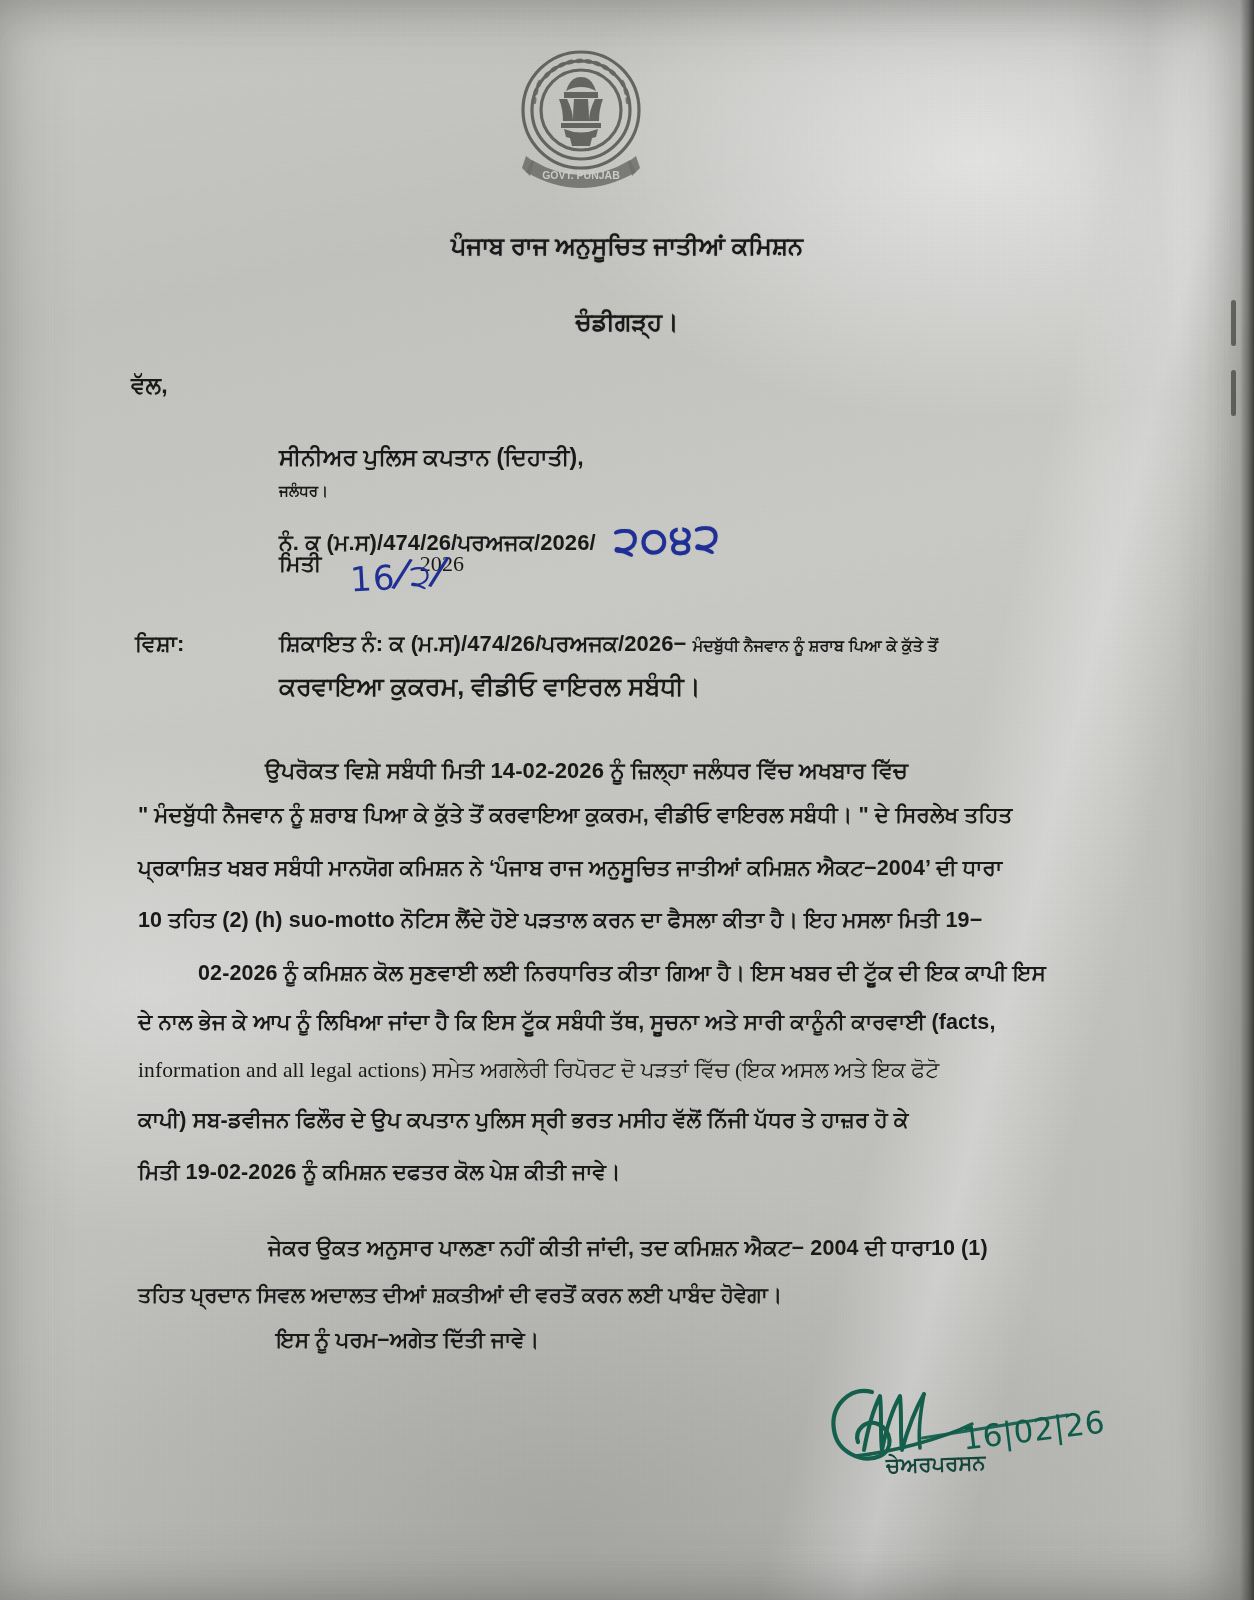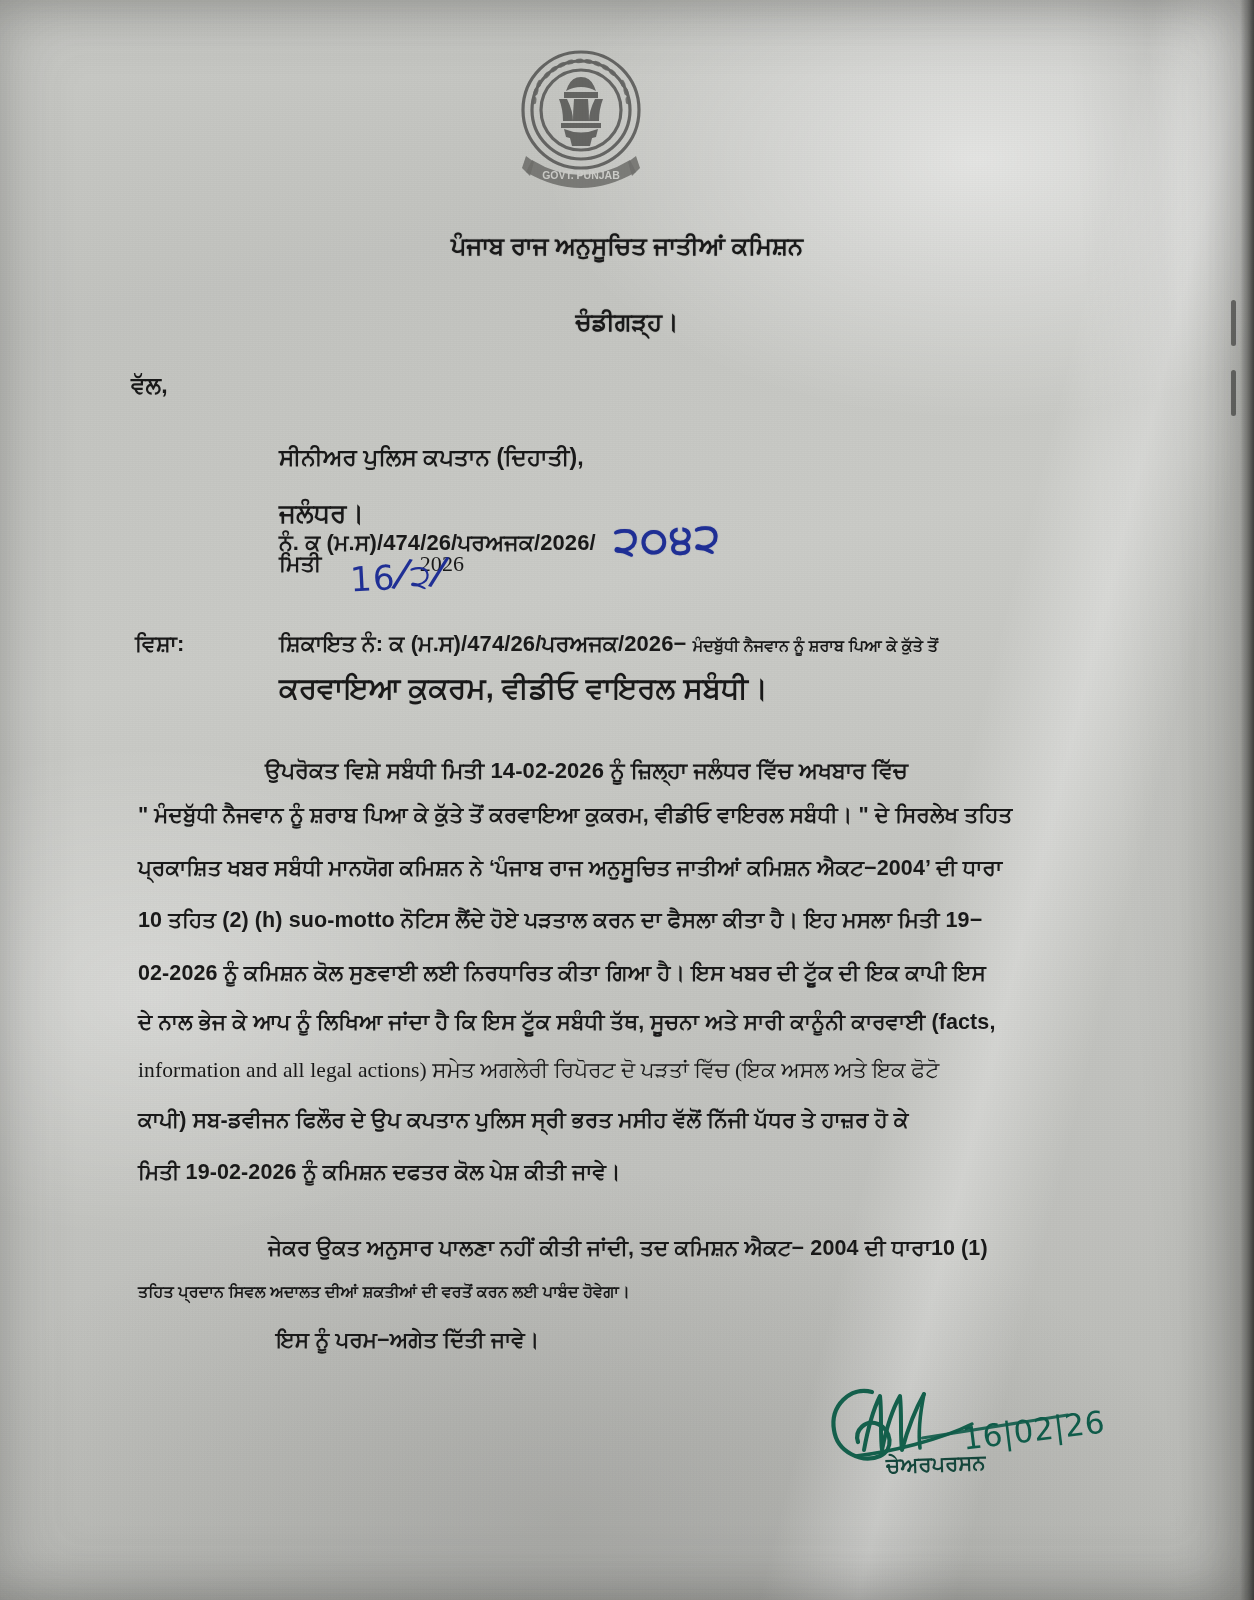--- a/index.html
+++ b/index.html
@@ -91,21 +91,21 @@
   .hdr1 { top: 227px; }
   .hdr2 { top: 264px; }
   .hdr3 { top: 303px; }
 
   .vall {
     position: absolute; left: 131px; top: 372px;
     font-size: 23px;
   }
 
   .addr1 { position: absolute; left: 279px; top: 444px; font-size: 23px; }
-  .addr2 { position: absolute; left: 279px; top: 498px; font-size: 26px; }
+  .addr2 { position: absolute; left: 279px; top: 482px; font-size: 15px; }
 
   .refline {
     position: absolute; left: 279px; top: 530px;
     font-size: 22px;
     white-space: nowrap;
   }
   .dateline {
     position: absolute; left: 279px; top: 551px;
     font-size: 22px;
     white-space: nowrap;
@@ -148,21 +148,21 @@
     position: absolute; left: 135px; top: 631px; font-size: 22px;
   }
   .subject-l1 {
     position: absolute; left: 279px; top: 631px;
     font-size: 22px; white-space: nowrap;
   }
   .subject-l1 .plain { font-weight: 600; }
   .subject-l1 .bold  { font-weight: 900; font-size: 16px; }
   .subject-l2 {
     position: absolute; left: 279px; top: 672px;
-    font-size: 29px; font-weight: 900;
+    font-size: 25px; font-weight: 900;
   }
 
   
   .bodyline {
     position: absolute;
     left: 138px;
     width: 968px;
     font-size: 22px;
     line-height: 1;
     display: flex;
@@ -285,38 +285,38 @@
   </div>
   <div class="bodyline gur left" style="top:805px; font-size:21.5px;">
     <span class="w">" ਮੰਦਬੁੱਧੀ ਨੈਜਵਾਨ ਨੂੰ ਸ਼ਰਾਬ ਪਿਆ ਕੇ ਕੁੱਤੇ ਤੋਂ ਕਰਵਾਇਆ ਕੁਕਰਮ, ਵੀਡੀਓ ਵਾਇਰਲ ਸਬੰਧੀ। "   ਦੇ ਸਿਰਲੇਖ ਤਹਿਤ</span>
   </div>
   <div class="bodyline gur left" style="top:858px; font-size:21.5px;">
     <span class="w">ਪ੍ਰਕਾਸ਼ਿਤ  ਖਬਰ ਸਬੰਧੀ ਮਾਨਯੋਗ ਕਮਿਸ਼ਨ ਨੇ ‘ਪੰਜਾਬ ਰਾਜ ਅਨੁਸੂਚਿਤ ਜਾਤੀਆਂ ਕਮਿਸ਼ਨ ਐਕਟ−2004’  ਦੀ ਧਾਰਾ</span>
   </div>
   <div class="bodyline gur left" style="top:910px; font-size:21.5px;">
     <span class="w">10 ਤਹਿਤ (2) (h) suo-motto ਨੋਟਿਸ ਲੈਂਦੇ ਹੋਏ ਪੜਤਾਲ ਕਰਨ ਦਾ ਫੈਸਲਾ ਕੀਤਾ ਹੈ।  ਇਹ ਮਸਲਾ ਮਿਤੀ 19−</span>
   </div>
-  <div class="bodyline gur left" style="top:963px; font-size:21.5px;">
+  <div class="bodyline gur left" style="top:963px; font-size:21.5px;justify-content:center;">
     <span class="w">02-2026 ਨੂੰ ਕਮਿਸ਼ਨ ਕੋਲ ਸੁਣਵਾਈ ਲਈ ਨਿਰਧਾਰਿਤ ਕੀਤਾ ਗਿਆ  ਹੈ। ਇਸ ਖਬਰ ਦੀ ਟੂੱਕ ਦੀ ਇਕ ਕਾਪੀ ਇਸ</span>
   </div>
   <div class="bodyline gur left" style="top:1012px; font-size:21.5px;">
     <span class="w">ਦੇ ਨਾਲ ਭੇਜ ਕੇ ਆਪ ਨੂੰ ਲਿਖਿਆ ਜਾਂਦਾ ਹੈ ਕਿ ਇਸ ਟੂੱਕ ਸਬੰਧੀ ਤੱਥ, ਸੂਚਨਾ ਅਤੇ ਸਾਰੀ ਕਾਨੂੰਨੀ ਕਾਰਵਾਈ (facts,</span>
   </div>
   <div class="bodyline gur left" style="top:1060px; font-size:21.5px;">
     <span class="w en">information and all legal actions) ਸਮੇਤ ਅਗਲੇਰੀ ਰਿਪੋਰਟ ਦੋ ਪੜਤਾਂ ਵਿੱਚ (ਇਕ ਅਸਲ ਅਤੇ ਇਕ ਫੋਟੋ</span>
   </div>
   <div class="bodyline gur left" style="top:1110px; font-size:21.5px;">
     <span class="w">ਕਾਪੀ) ਸਬ-ਡਵੀਜਨ ਫਿਲੌਰ ਦੇ ਉਪ ਕਪਤਾਨ ਪੁਲਿਸ ਸ੍ਰੀ ਭਰਤ ਮਸੀਹ ਵੱਲੋਂ ਨਿੱਜੀ ਪੱਧਰ ਤੇ ਹਾਜ਼ਰ ਹੋ ਕੇ</span>
   </div>
   <div class="bodyline gur left" style="top:1162px; font-size:21.5px;">
     <span class="w">ਮਿਤੀ 19-02-2026 ਨੂੰ ਕਮਿਸ਼ਨ ਦਫਤਰ ਕੋਲ ਪੇਸ਼ ਕੀਤੀ ਜਾਵੇ।</span>
   </div>
 
   <div class="para2line gur" style="left:268px; top:1236px; font-size:21.5px;">ਜੇਕਰ ਉਕਤ ਅਨੁਸਾਰ ਪਾਲਣਾ ਨਹੀਂ ਕੀਤੀ ਜਾਂਦੀ, ਤਦ ਕਮਿਸ਼ਨ ਐਕਟ− 2004 ਦੀ ਧਾਰਾ10 (1)</div>
-  <div class="para2line gur" style="left:138px; top:1283px; font-size:16px;">ਤਹਿਤ ਪ੍ਰਦਾਨ ਸਿਵਲ ਅਦਾਲਤ ਦੀਆਂ ਸ਼ਕਤੀਆਂ ਦੀ ਵਰਤੋਂ ਕਰਨ ਲਈ ਪਾਬੰਦ ਹੋਵੇਗਾ।</div>
+  <div class="para2line gur" style="left:138px; top:1283px; font-size:21px;">ਤਹਿਤ ਪ੍ਰਦਾਨ ਸਿਵਲ ਅਦਾਲਤ ਦੀਆਂ ਸ਼ਕਤੀਆਂ ਦੀ ਵਰਤੋਂ ਕਰਨ ਲਈ ਪਾਬੰਦ ਹੋਵੇਗਾ।</div>
 
   <div class="para2line gur" style="left:276px; top:1328px; font-size:21.5px;">ਇਸ ਨੂੰ ਪਰਮ−ਅਗੇਤ ਦਿੱਤੀ ਜਾਵੇ।</div>
 
   <svg class="sig-svg" viewBox="0 0 250 110">
     <g fill="none" stroke="#14604c" stroke-linecap="round" stroke-linejoin="round">
       <path d="M52 24 C30 18 10 38 14 62 C17 84 42 96 60 88 C74 82 72 62 58 56 C46 51 34 62 38 74" stroke-width="4.2"></path>
       <path d="M44 82 C48 60 54 40 60 28 C62 46 60 66 62 82 C66 62 72 42 80 28
                C82 48 80 66 82 82 C88 60 96 40 104 26" stroke-width="4"></path>
       <path d="M104 26 C100 46 98 64 100 80" stroke-width="3.6"></path>
       <path d="M36 88 C70 84 120 72 152 56" stroke-width="3.4"></path>

